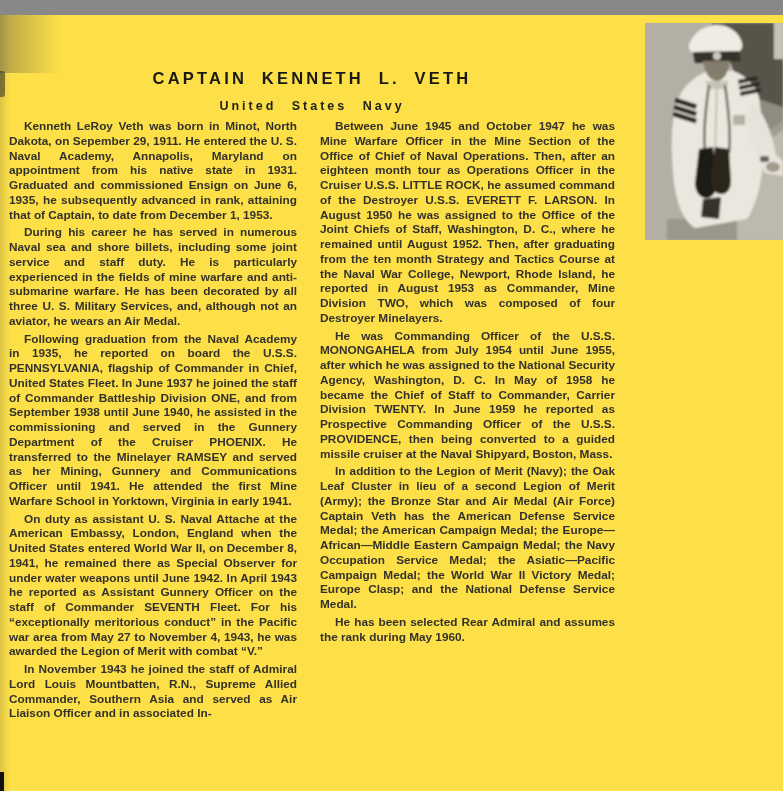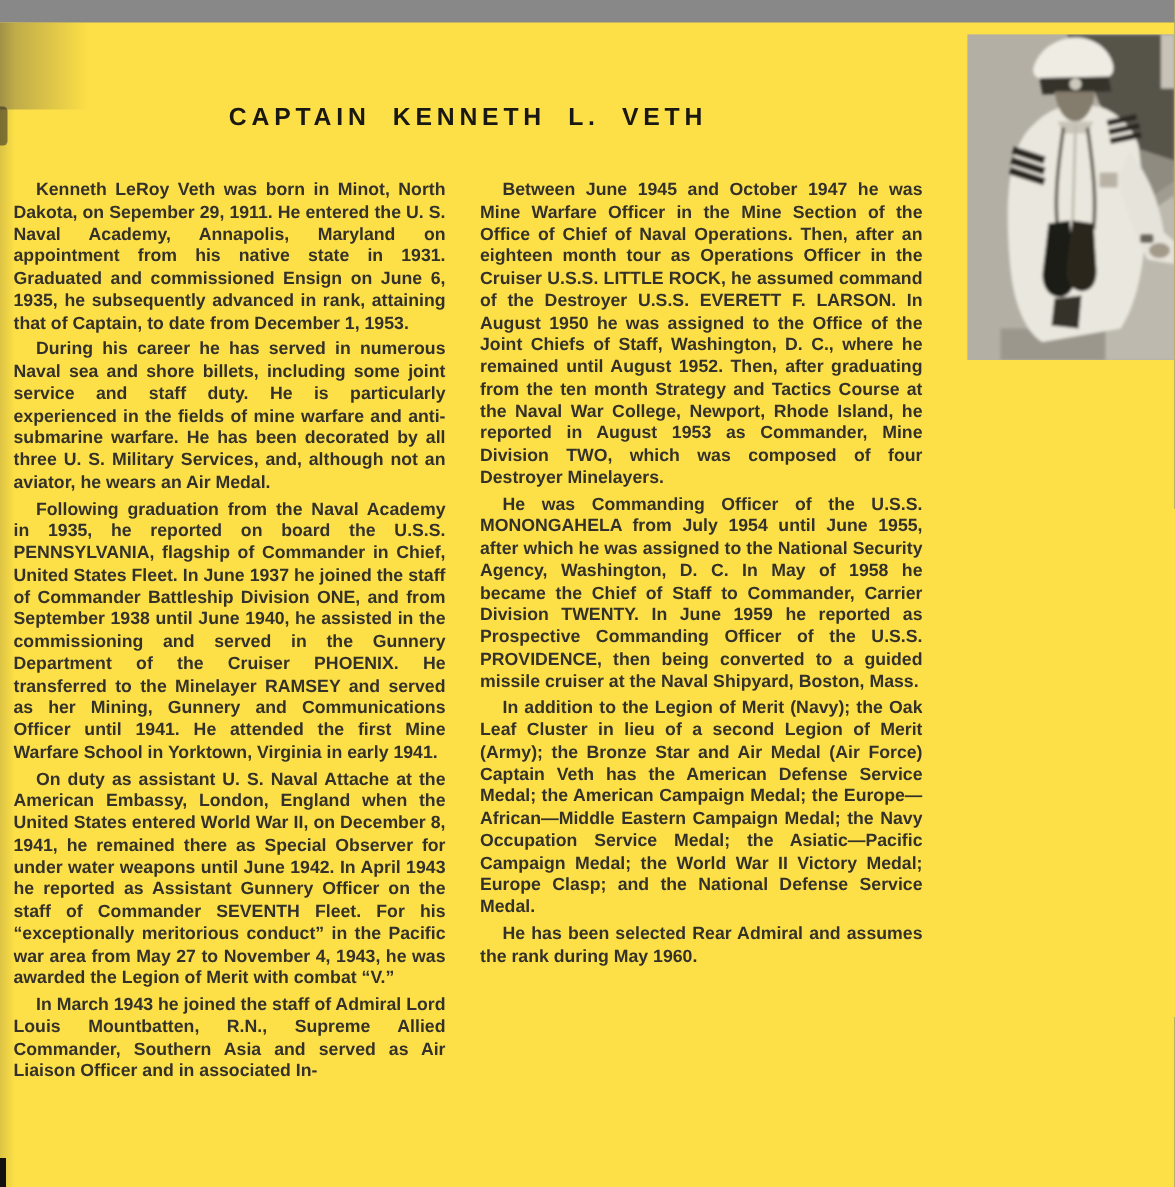--- a/index.html
+++ b/index.html
@@ -134,29 +134,30 @@
 
         <path d="M54,126 L68,124 L72,160 C72,170 66,176 60,175 C54,174 50,168 50,160 Z" fill="#1f1c16"></path>
         <path d="M70,124 L84,126 L86,158 C86,167 81,172 75,171 C69,170 66,164 66,157 Z" fill="#2a261f"></path>
         <path d="M58,176 L76,174 L74,196 L56,194 Z" fill="#35312a"></path>
       </g>
     </svg>
   </div>
 
   <header class="doc-header">
     <h1 class="doc-title">CAPTAIN KENNETH L. VETH</h1>
+    <h2 class="doc-subtitle">United States Navy</h2>
   </header>
 
   <div class="columns">
     <div class="col left">
       <p class="indent">Kenneth LeRoy Veth was born in Minot, North Dakota, on Sepember 29, 1911.  He entered the U. S. Naval Academy, Annapolis, Maryland on appointment from his native state in 1931.  Graduated and commissioned Ensign on June 6, 1935, he subsequently advanced in rank, attaining that of Captain, to date from December 1, 1953.</p>
       <p class="indent">During his career he has served in numerous Naval sea and shore billets, including some joint service and staff duty.  He is particularly experienced in the fields of mine warfare and anti-submarine warfare. He has been decorated by all three U. S. Military Services, and, although not an aviator, he wears an Air Medal.</p>
       <p class="indent">Following graduation from the Naval Academy in 1935, he reported on board the U.S.S. PENNSYLVANIA, flagship of Commander in Chief, United States Fleet.  In June 1937 he joined the staff of Commander Battleship Division ONE, and from September 1938 until June 1940, he assisted in the commissioning and served in the Gunnery Department of the Cruiser PHOENIX.  He transferred to the Minelayer RAMSEY and served as her Mining, Gunnery and Communications Officer until 1941. He attended the first Mine Warfare School in Yorktown, Virginia in early 1941.</p>
       <p class="indent">On duty as assistant U. S. Naval Attache at the American Embassy, London, England when the United States entered World War II, on December 8, 1941, he remained there as Special Observer for under water weapons until June 1942.  In April 1943 he reported as Assistant Gunnery Officer on the staff of Commander SEVENTH Fleet.  For his “exceptionally meritorious conduct” in the Pacific war area from May 27 to November 4, 1943, he was awarded the Legion of Merit with combat “V.”</p>
-      <p class="indent">In March 1943 he joined the staff of Admiral Lord Louis Mountbatten, R.N., Supreme Allied Commander, Southern Asia and served as Air Liaison Officer and in associated In-</p>
+      <p class="indent">In November 1943 he joined the staff of Admiral Lord Louis Mountbatten, R.N., Supreme Allied Commander, Southern Asia and served as Air Liaison Officer and in associated In-</p>
     </div>
     <div class="col right">
       <p class="indent">Between June 1945 and October 1947 he was Mine Warfare Officer in the Mine Section of the Office of Chief of Naval Operations. Then, after an eighteen month tour as Operations Officer in the Cruiser U.S.S. LITTLE ROCK, he assumed command of the Destroyer U.S.S. EVERETT F. LARSON.  In August 1950 he was assigned to the Office of the Joint Chiefs of Staff, Washington, D. C., where he remained until August 1952.  Then, after graduating from the ten month Strategy and Tactics Course at the Naval War College, Newport, Rhode Island, he reported in August 1953 as Commander, Mine Division TWO, which was composed of four Destroyer Minelayers.</p>
       <p class="indent">He was Commanding Officer of the U.S.S. MONONGAHELA from July 1954 until June 1955, after which he was assigned to the National Security Agency, Washington, D. C. In May of 1958 he became the Chief of Staff to Commander, Carrier Division TWENTY.  In June 1959 he reported as Prospective Commanding Officer of the U.S.S. PROVIDENCE, then being converted to a guided missile cruiser at the Naval Shipyard, Boston, Mass.</p>
       <p class="indent">In addition to the Legion of Merit (Navy); the Oak Leaf Cluster in lieu of a second Legion of Merit (Army); the Bronze Star and Air Medal (Air Force) Captain Veth has the American Defense Service Medal; the American Campaign Medal; the Europe—African—Middle Eastern Campaign Medal; the Navy Occupation Service Medal; the Asiatic—Pacific Campaign Medal; the World War II Victory Medal; Europe Clasp; and the National Defense Service Medal.</p>
       <p class="indent">He has been selected Rear Admiral and assumes the rank during May 1960.</p>
     </div>
   </div>
 
 </div>

